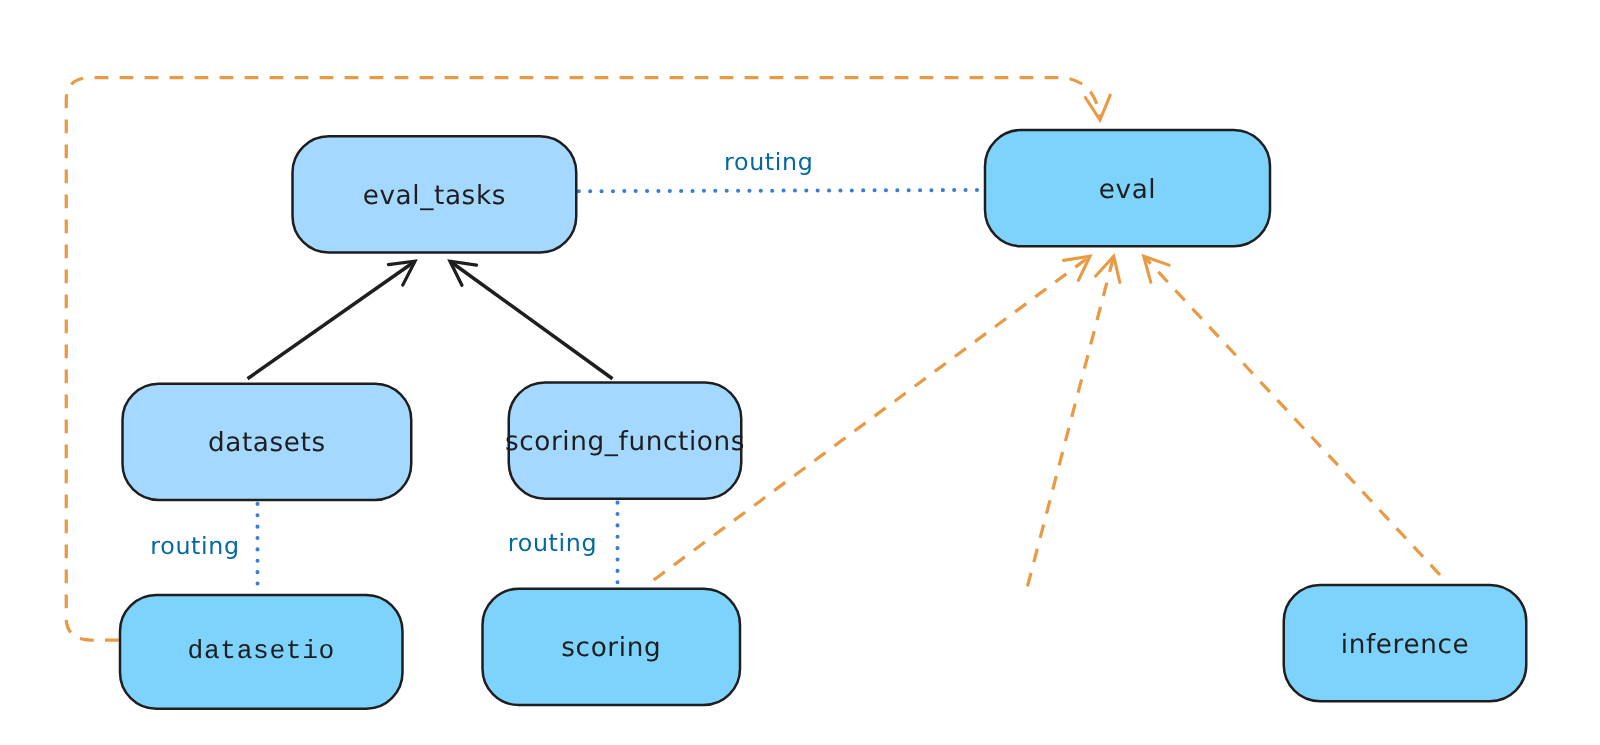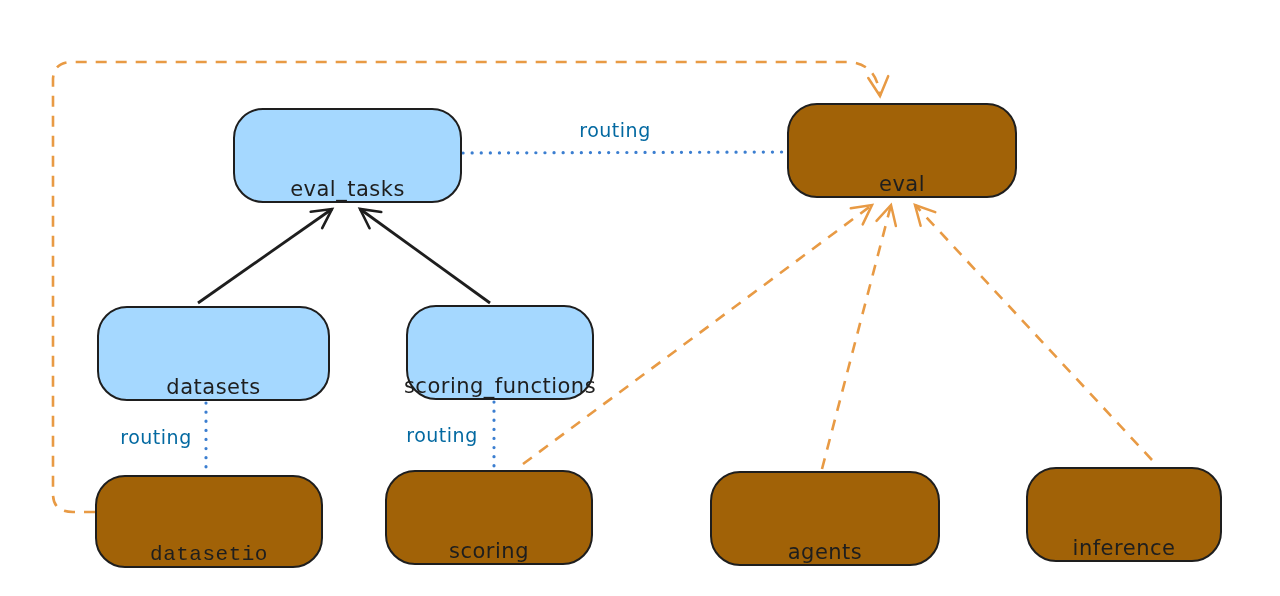--- a/index.html
+++ b/index.html
@@ -12,27 +12,27 @@
   }
   #edges {
     position:absolute; left:0; top:0; width:1280px; height:596px;
     z-index:1; pointer-events:none;
   }
   .node {
     position:absolute;
     box-sizing:border-box;
     border:2.5px solid #1e1e1e;
     border-radius:30px;
-    display:flex; align-items:flex-end; justify-content:center;
+    display:flex; align-items:center; justify-content:center;
     font-size:21px; color:#1e1e1e;
     z-index:2;
     letter-spacing:0.5px;
   }
   .node.blue  { background:#a5d8ff; }
-  .node.green { background:#a16207; }
+  .node.green { background:#7dd3fc; }
 
   .node-eval-tasks        { left:233px;  top:108px; width:229px; height:95px; }
   .node-eval              { left:787px;  top:103px; width:230px; height:95px; }
   .node-datasets          { left:97px;   top:306px; width:233px; height:95px; }
   .node-scoring-functions { left:406px;  top:305px; width:188px; height:95px; }
   .node-datasetio         { left:95px;   top:475px; width:228px; height:93px;font-family:Liberation Mono, monospace; }
   .node-scoring           { left:385px;  top:470px; width:208px; height:95px; }
   .node-agents            { left:710px;  top:471px; width:230px; height:95px; }
   .node-inference         { left:1026px; top:467px; width:196px; height:95px; }
 
@@ -87,23 +87,20 @@
   </div>
   <div class="node blue node-scoring-functions">
     <span>scoring_functions</span>
   </div>
   <div class="node green node-datasetio">
     <span>datasetio</span>
   </div>
   <div class="node green node-scoring">
     <span>scoring</span>
   </div>
-  <div class="node green node-agents">
-    <span>agents</span>
-  </div>
   <div class="node green node-inference">
     <span>inference</span>
   </div>
 
   <div class="edge-label edge-label-top">routing</div>
   <div class="edge-label edge-label-left">routing</div>
   <div class="edge-label edge-label-mid">routing</div>
 
 </div>
 

